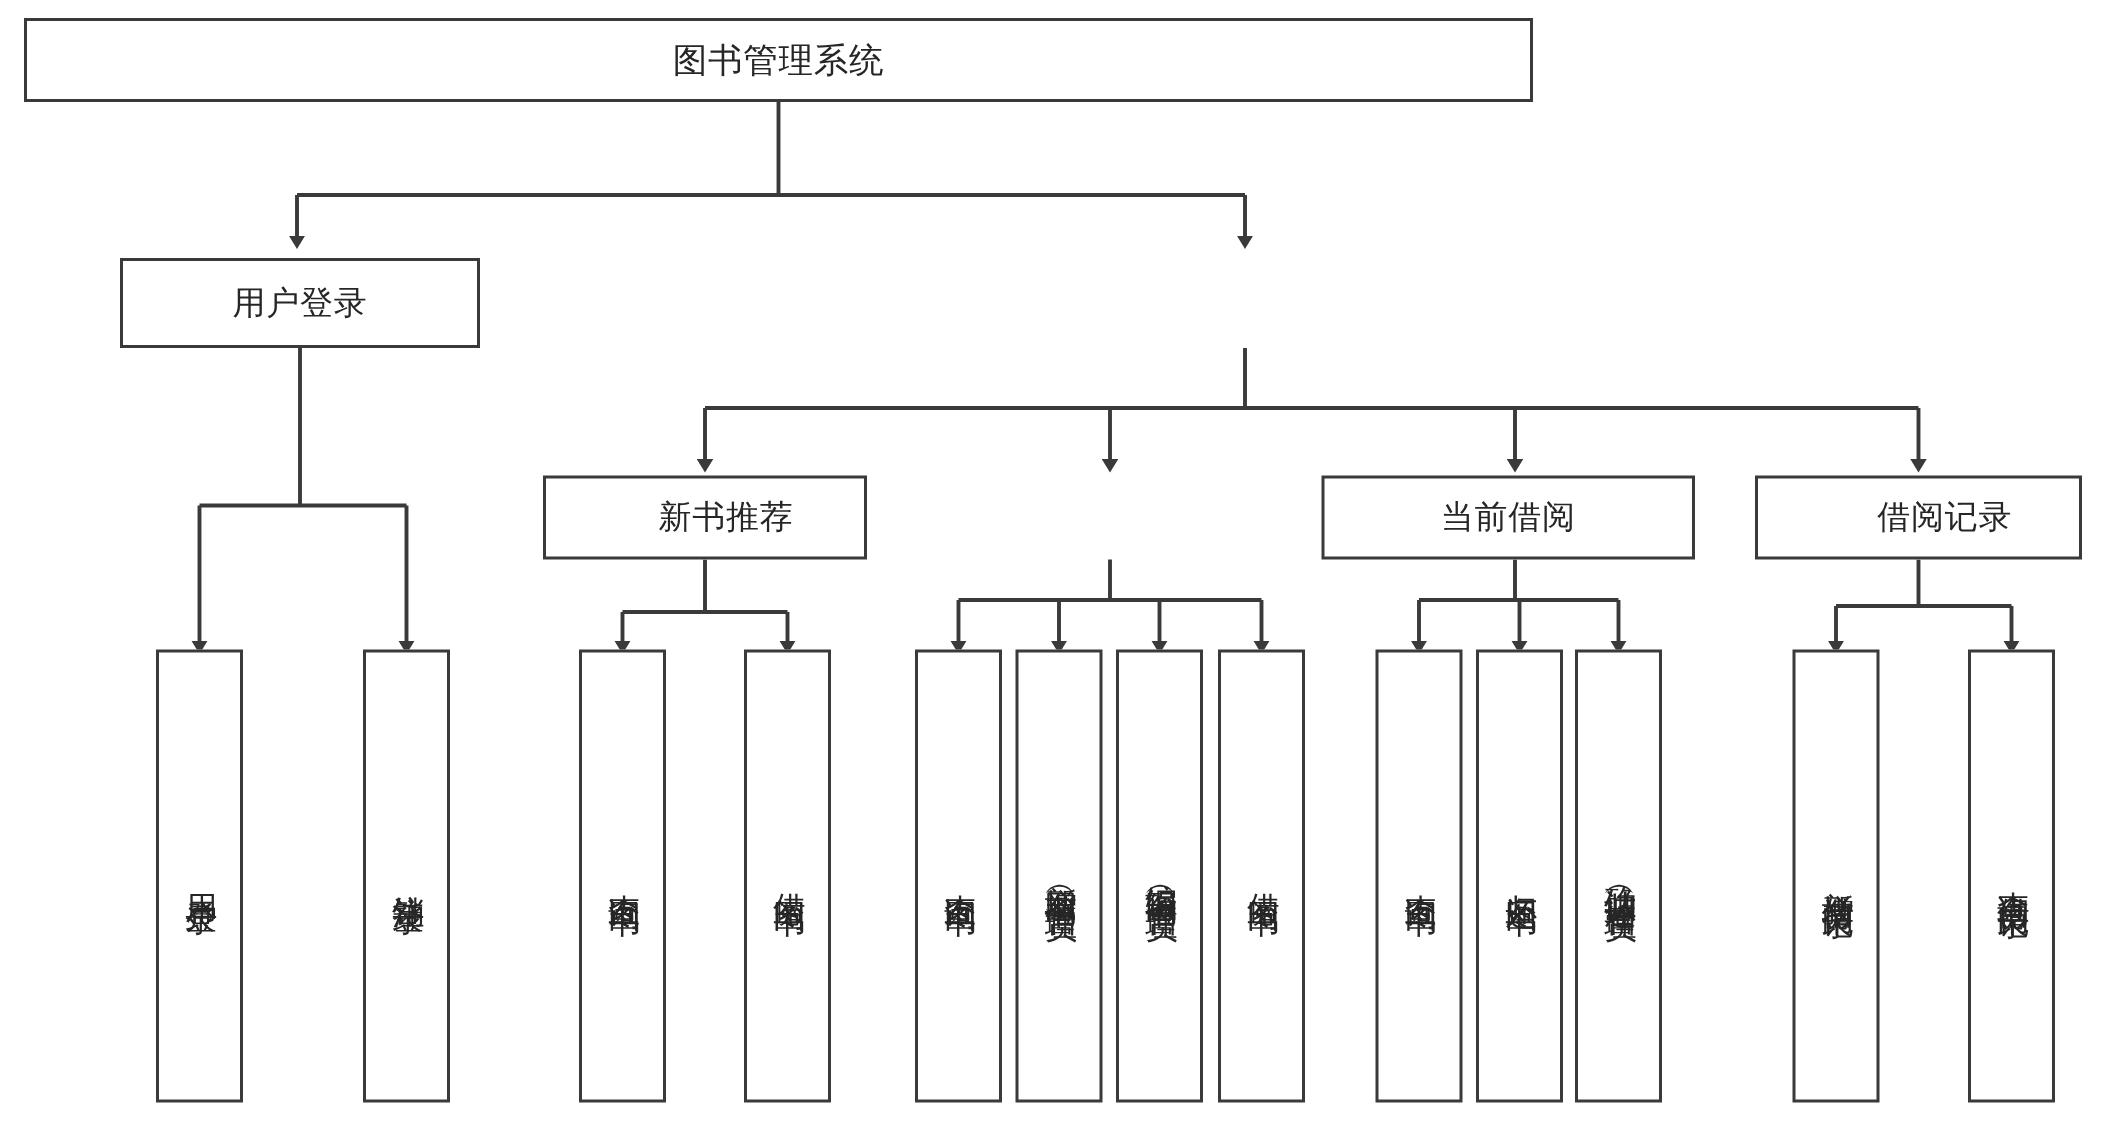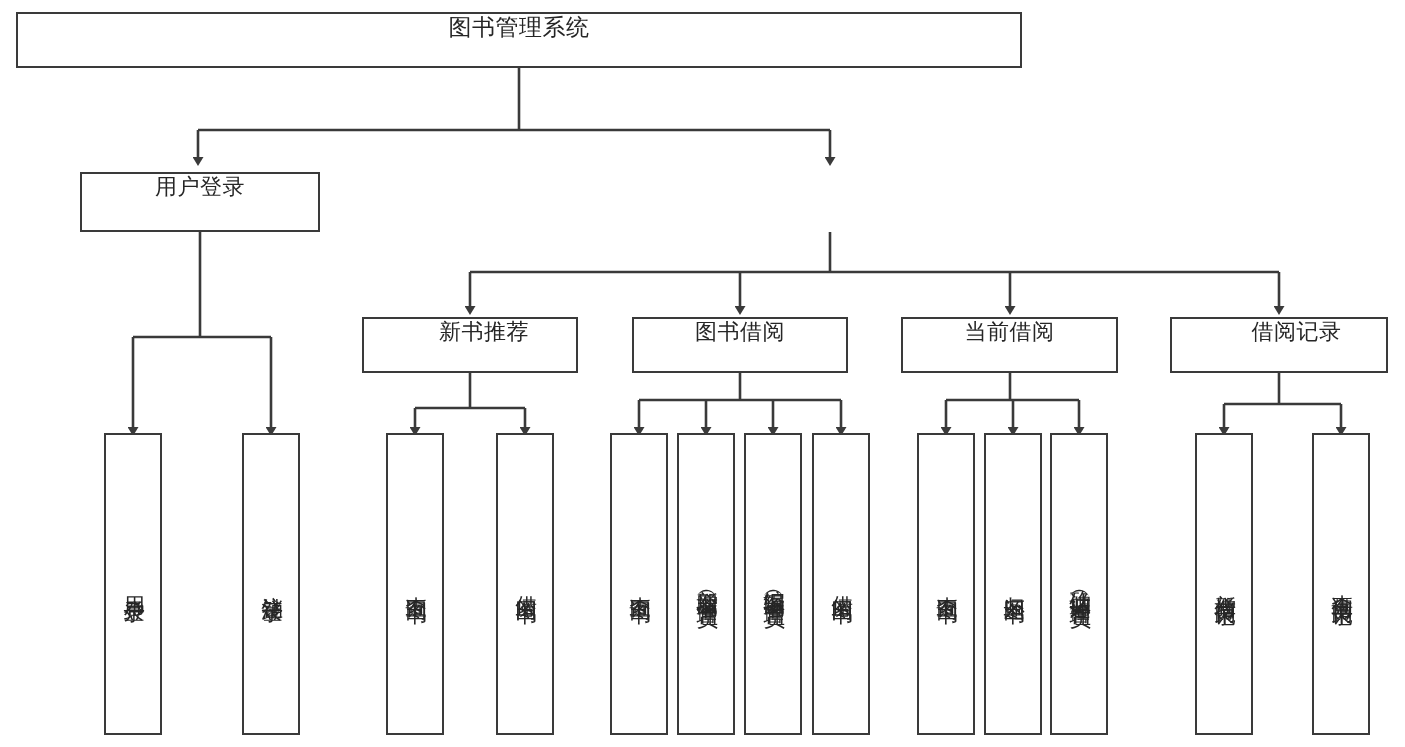--- a/index.html
+++ b/index.html
@@ -25,21 +25,21 @@
     width: 1405px;
     height: 747px;
     pointer-events: none;
   }
   .node {
     position: absolute;
     box-sizing: border-box;
     border: 2.6px solid #3a3a3a;
     background: #ffffff;
     display: flex;
-    align-items: flex-start;
+    align-items: center;
     justify-content: center;
     color: #262626;
     z-index: 2;
   }
   .node .label {
     display: block;
     text-align: center;
     line-height: 1.14;
     letter-spacing: 0.5px;
   }
@@ -135,24 +135,21 @@
     <span class="label">图书管理系统</span>
   </div>
 
   <div class="node horiz" style="left:80px; top:172px; width:240px; height:60px;">
     <span class="label">用户登录</span>
   </div>
 
   <div class="node horiz" style="left:362px; top:317px; width:216px; height:56px;padding-left:28px;">
     <span class="label">新书推荐</span>
   </div>
-  <div class="node horiz" style="left:632px; top:317px; width:216px; height:56px;">
-    <span class="label">图书借阅</span>
-  </div>
-  <div class="node horiz" style="left:901px; top:317px; width:217px; height:56px;">
+  <div class="node horiz" style="left:881px; top:317px; width:249px; height:56px;">
     <span class="label">当前借阅</span>
   </div>
   <div class="node horiz" style="left:1170px; top:317px; width:218px; height:56px;padding-left:35px;">
     <span class="label">借阅记录</span>
   </div>
 
   <div class="node vert" style="left:104px; top:433px; width:58px; height:302px;">
     <span class="label">用户登录</span>
   </div>
   <div class="node vert" style="left:242px; top:433px; width:58px; height:302px;">

